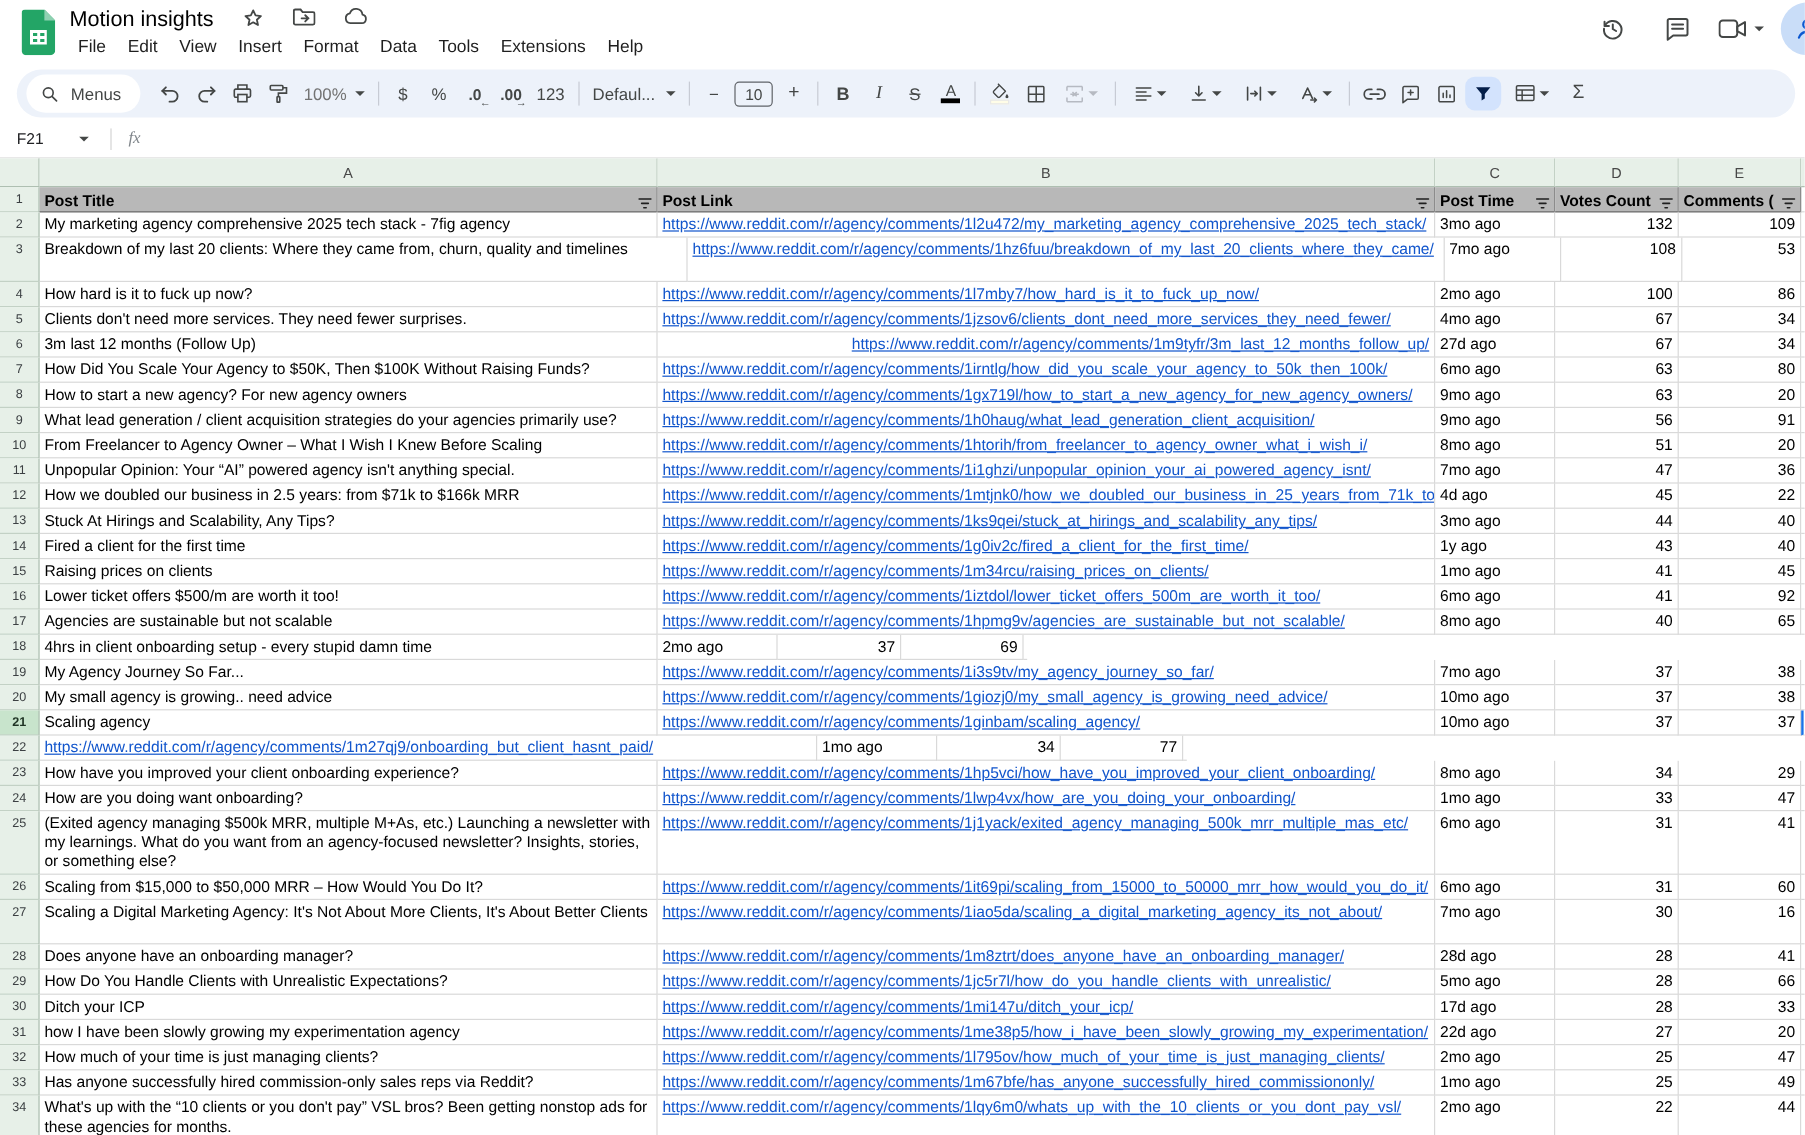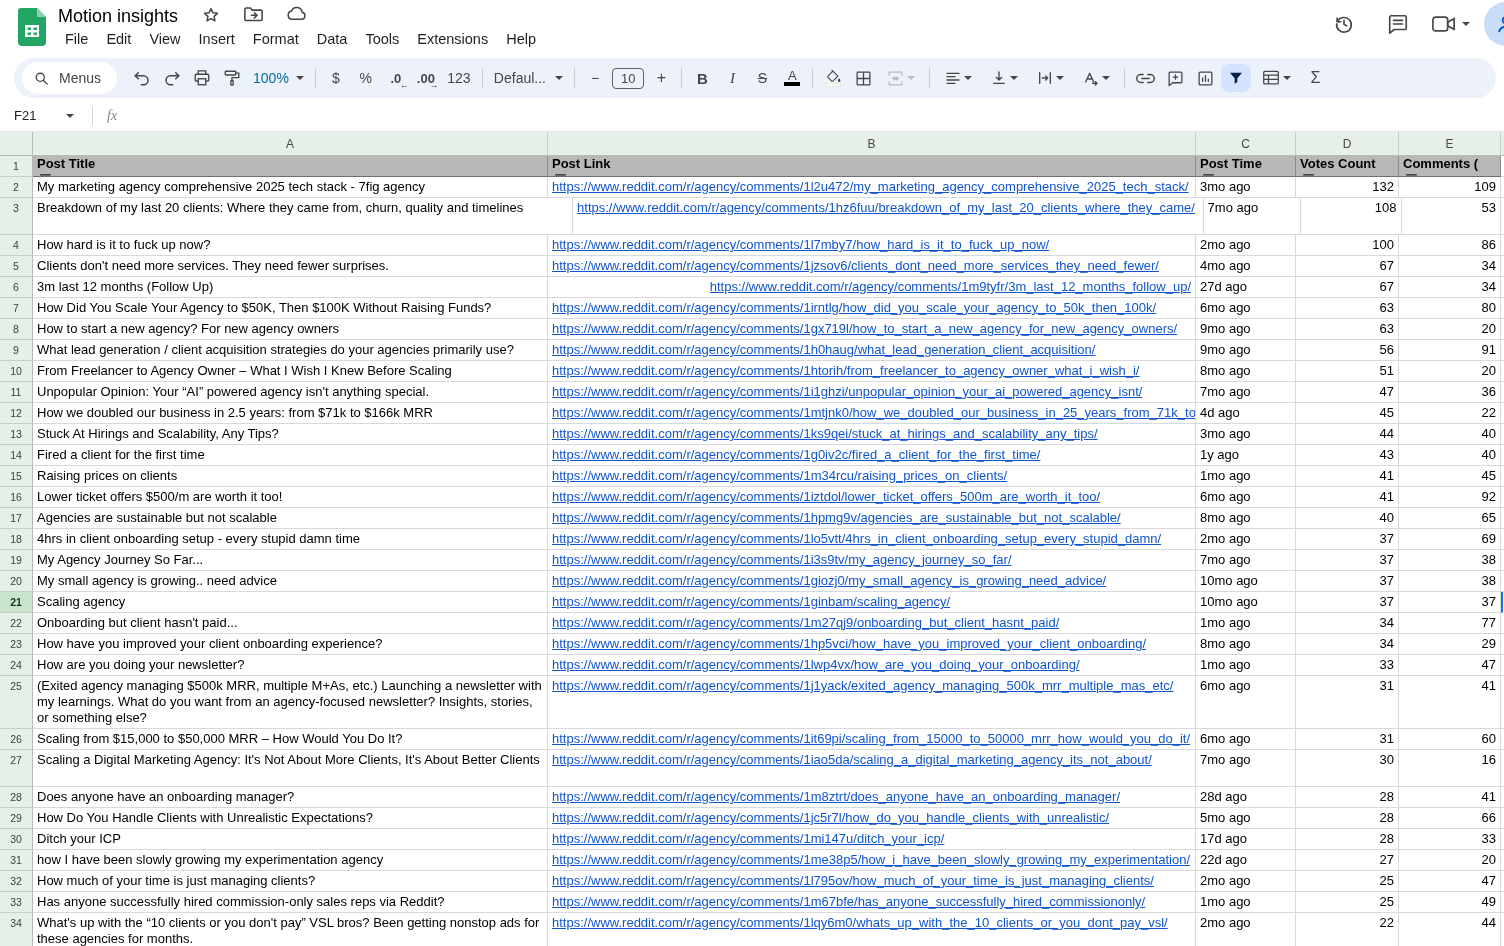--- a/index.html
+++ b/index.html
@@ -26,21 +26,21 @@
 
   
   .toolbar-wrap { padding:2px 8px 2px 14px; height:44px; }
   .toolbar { height:40px; background:#edf2fa; border-radius:22px; display:flex; align-items:center; padding:0 8px; }
   .menus-pill { background:#fff; border-radius:16px; height:32px; display:flex; align-items:center; padding:0 16px 0 12px; gap:10px; margin-right:10px; }
   .menus-pill span { font-size:14px; color:#444746; }
   .tbtn { min-width:28px; height:28px; margin:0 1px; display:flex; align-items:center; justify-content:center; border-radius:4px; color:#444746; font-size:14px; position:relative; }
   .tbtn.active { background:#d3e3fd; border-radius:8px; width:30px; }
   .tbtn.disabled { color:#b6bac2; }
   .tsep { width:1px; height:20px; background:#c7cbd4; margin:0 5px; flex:0 0 1px; }
-  .zoom-ctl { display:flex; align-items:center; gap:7px; padding:0 6px; font-size:14px; color:#0369a1; }
+  .zoom-ctl { display:flex; align-items:center; gap:7px; padding:0 6px; font-size:14px; color:#737373; }
   .caret { width:0; height:0; border-left:4px solid transparent; border-right:4px solid transparent; border-top:4.5px solid #444746; }
   .caret.dis { border-top-color:#b6bac2; }
   .font-ctl { display:flex; align-items:center; gap:9px; padding:0 6px; font-size:14px; color:#444746; min-width:74px; }
   .size-box { border:1px solid #5f6368; border-radius:4px; padding:2px 8px; font-size:13px; color:#444746; margin:0 2px; }
   .glyph-b { font-weight:bold; font-size:15px; }
   .glyph-i { font-style:italic; font-family:"Liberation Serif", serif; font-size:15px; }
   .glyph-s { text-decoration:line-through; font-size:14px; }
   .acolor { display:flex; flex-direction:column; align-items:center; line-height:11px; }
   .acolor .bar { width:16px; height:3.5px; background:#000; margin-top:1px; }
   .fillbar { width:16px; height:3.5px; background:#fffde7; margin-top:1px; border:0.5px solid #e8e8e8; }
@@ -57,21 +57,21 @@
 
   
   .sheet { position:relative; width:1504px; }
   .colhdr-row { display:flex; height:24px; }
   .corner { width:33px; background:#e7f0e8; border-right:1px solid #aebfb1; border-bottom:1px solid #aebfb1; }
   .colhdr { background:#e7f0e8; border-right:1px solid #c3d1c5; border-bottom:1px solid #aebfb1; display:flex; align-items:center; justify-content:center; font-size:12px; color:#474747; }
   .grid-row { display:flex; }
   .gutter { width:33px; flex:0 0 33px; background:#e7f0e8; border-right:1px solid #aebfb1; border-bottom:1px solid #c3d1c5; display:flex; align-items:flex-start; justify-content:center; font-size:10.5px; color:#3c4043; padding-top:4px; }
   .gutter.sel { background:#c8e4cc; font-weight:bold; color:#1f3324; }
   .cell { border-right:1px solid #d9d9d9; border-bottom:1px solid #d9d9d9; font-size:13px; color:#000; padding:2px 4px 2px 4px; overflow:hidden; line-height:16px; }
-  .cell.hdr { background:#b8b8b8; font-weight:bold; border-right:1px solid #8c8c8c; border-bottom:1px solid #6f6f6f; display:flex; align-items:flex-start; justify-content:space-between; padding:0 3px 0 4px; white-space:nowrap;flex-direction:column; }
+  .cell.hdr { background:#b8b8b8; font-weight:bold; border-right:1px solid #8c8c8c; border-bottom:1px solid #6f6f6f; display:flex; align-items:flex-end; justify-content:space-between; padding:0 3px 0 4px; white-space:nowrap; }
   .cell.num { text-align:right; }
   .cell.nowrap { white-space:nowrap; }
   .cell .lnk { color:#1155cc; text-decoration:underline; white-space:nowrap; cursor:pointer; }
   .sliver { flex:0 0 3px; border-bottom:1px solid #d9d9d9; }
   .sliver.selblue { border-left:2px solid #1a73e8; }
   .sliver.hdrband { background:#e7f0e8; border-bottom:1px solid #aebfb1; }
   .funnel { flex:0 0 auto; margin-left:2px; }
 </style>
 </head>
 <body>
@@ -502,21 +502,20 @@
         <div class="cell nowrap" style="width: 515px;">Agencies are sustainable but not scalable</div>
         <div class="cell" style="width: 648px;"><span class="lnk">https://www.reddit.com/r/agency/comments/1hpmg9v/agencies_are_sustainable_but_not_scalable/</span></div>
         <div class="cell nowrap" style="width: 100px;">8mo ago</div>
         <div class="cell num nowrap" style="width: 103px;">40</div>
         <div class="cell num nowrap" style="width: 102px;">65</div>
         <div class="sliver"></div>
       </div>
       <div class="grid-row" style="height: 21px;">
         <div class="gutter">18</div>
         <div class="cell nowrap" style="width: 515px;">4hrs in client onboarding setup - every stupid damn time</div>
-        <div class="cell" style="width: 648px;"><span class="lnk">https://www.reddit.com/r/agency/comments/1lo5vtt/4hrs_in_client_onboarding_setup_every_stupid_damn/</span></div>
         <div class="cell nowrap" style="width: 100px;">2mo ago</div>
         <div class="cell num nowrap" style="width: 103px;">37</div>
         <div class="cell num nowrap" style="width: 102px;">69</div>
         <div class="sliver"></div>
       </div>
       <div class="grid-row" style="height: 21px;">
         <div class="gutter">19</div>
         <div class="cell nowrap" style="width: 515px;">My Agency Journey So Far...</div>
         <div class="cell" style="width: 648px;"><span class="lnk">https://www.reddit.com/r/agency/comments/1i3s9tv/my_agency_journey_so_far/</span></div>
         <div class="cell nowrap" style="width: 100px;">7mo ago</div>
@@ -537,39 +536,38 @@
         <div class="gutter sel">21</div>
         <div class="cell nowrap" style="width: 515px;">Scaling agency</div>
         <div class="cell" style="width: 648px;"><span class="lnk">https://www.reddit.com/r/agency/comments/1ginbam/scaling_agency/</span></div>
         <div class="cell nowrap" style="width: 100px;">10mo ago</div>
         <div class="cell num nowrap" style="width: 103px;">37</div>
         <div class="cell num nowrap" style="width: 102px;">37</div>
         <div class="sliver selblue"></div>
       </div>
       <div class="grid-row" style="height: 21px;">
         <div class="gutter">22</div>
-        <div class="cell nowrap" style="width: 515px;">Onboarding but client hasn't paid...</div>
         <div class="cell" style="width: 648px;"><span class="lnk">https://www.reddit.com/r/agency/comments/1m27qj9/onboarding_but_client_hasnt_paid/</span></div>
         <div class="cell nowrap" style="width: 100px;">1mo ago</div>
         <div class="cell num nowrap" style="width: 103px;">34</div>
         <div class="cell num nowrap" style="width: 102px;">77</div>
         <div class="sliver"></div>
       </div>
       <div class="grid-row" style="height: 21px;">
         <div class="gutter">23</div>
         <div class="cell nowrap" style="width: 515px;">How have you improved your client onboarding experience?</div>
         <div class="cell" style="width: 648px;"><span class="lnk">https://www.reddit.com/r/agency/comments/1hp5vci/how_have_you_improved_your_client_onboarding/</span></div>
         <div class="cell nowrap" style="width: 100px;">8mo ago</div>
         <div class="cell num nowrap" style="width: 103px;">34</div>
         <div class="cell num nowrap" style="width: 102px;">29</div>
         <div class="sliver"></div>
       </div>
       <div class="grid-row" style="height: 21px;">
         <div class="gutter">24</div>
-        <div class="cell nowrap" style="width: 515px;">How are you doing your newsletter?</div>
+        <div class="cell nowrap" style="width: 515px;">How are you doing want onboarding?</div>
         <div class="cell" style="width: 648px;"><span class="lnk">https://www.reddit.com/r/agency/comments/1lwp4vx/how_are_you_doing_your_onboarding/</span></div>
         <div class="cell nowrap" style="width: 100px;">1mo ago</div>
         <div class="cell num nowrap" style="width: 103px;">33</div>
         <div class="cell num nowrap" style="width: 102px;">47</div>
         <div class="sliver"></div>
       </div>
       <div class="grid-row" style="height: 53px;">
         <div class="gutter">25</div>
         <div class="cell" style="width: 515px;">(Exited agency managing $500k MRR, multiple M+As, etc.) Launching a newsletter with my learnings. What do you want from an agency-focused newsletter? Insights, stories, or something else?</div>
         <div class="cell" style="width: 648px;"><span class="lnk">https://www.reddit.com/r/agency/comments/1j1yack/exited_agency_managing_500k_mrr_multiple_mas_etc/</span></div>

